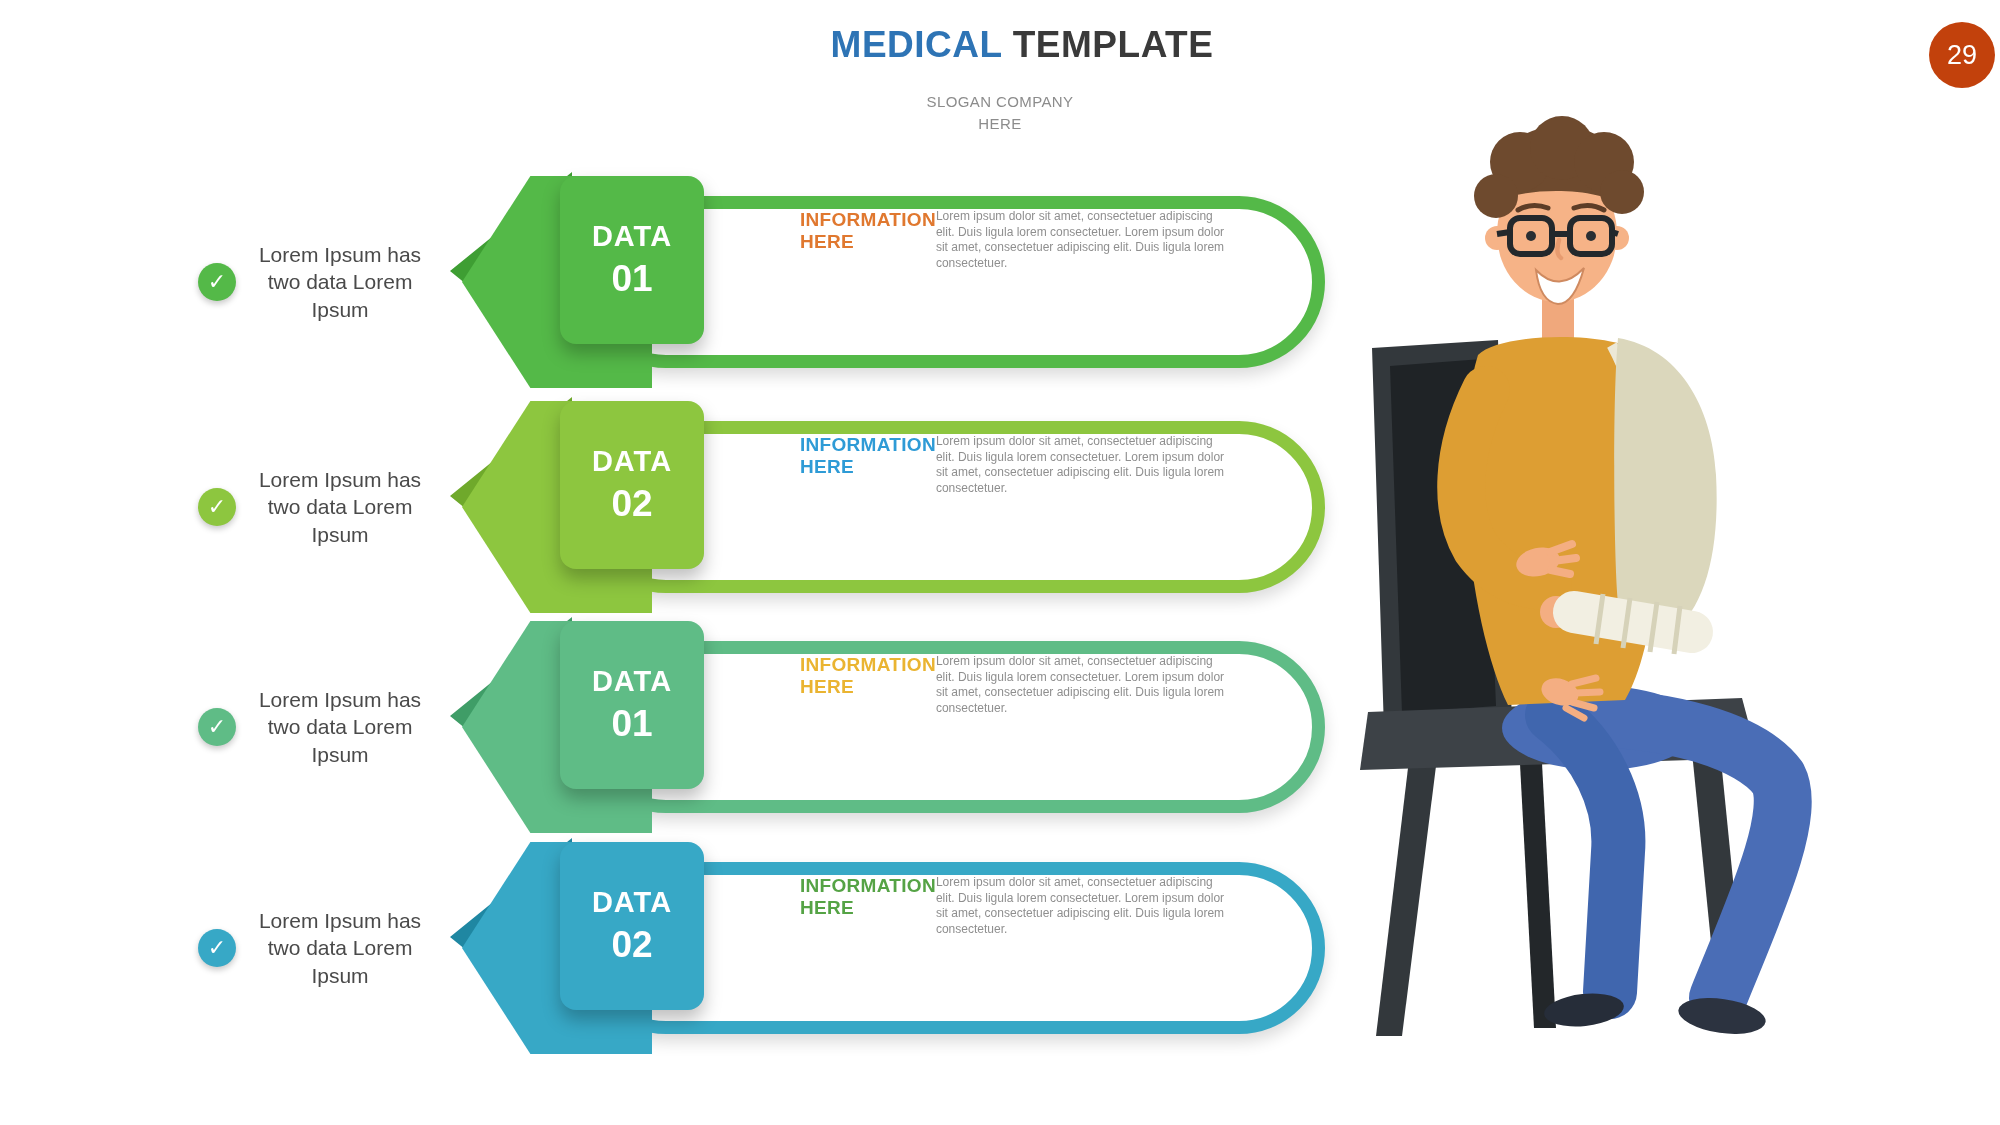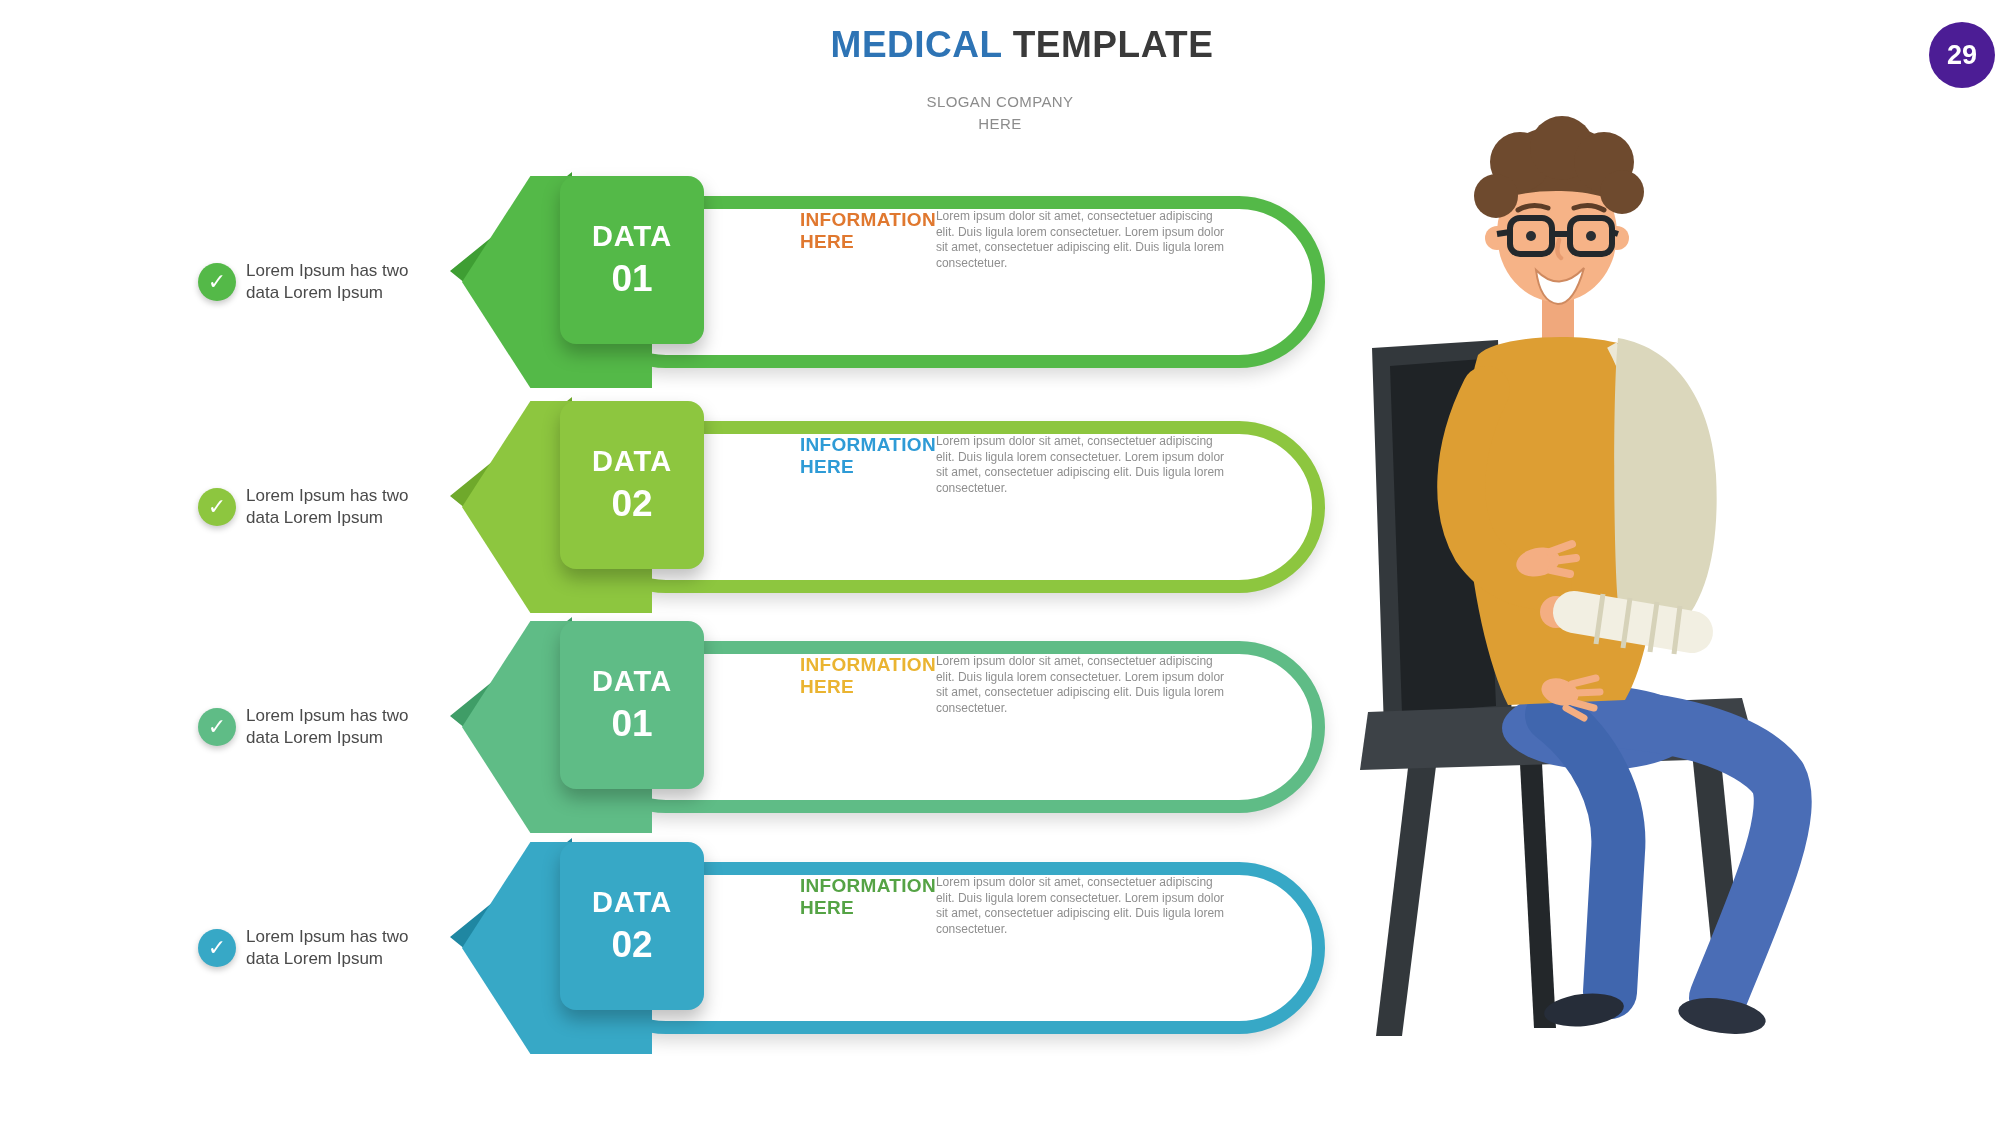--- a/index.html
+++ b/index.html
@@ -12,21 +12,21 @@
   .slogan { margin-top:25px; font-size:15px; color:#8c8c8c; letter-spacing:0.4px; line-height:1.45; }
   .page-badge { position:absolute; top:22px; right:5px; width:66px; height:66px; border-radius:50%;
                 display:flex; align-items:center; justify-content:center; color:#ffffff; font-size:27px; }
 
   
   .row { position:absolute; left:190px; width:1160px; height:220px; }
   .check { position:absolute; left:8px; top:50%; transform:translateY(-50%); width:38px; height:38px;
            border-radius:50%; background:var(--accent); color:#ffffff; display:flex; align-items:center;
            justify-content:center; font-size:22px; font-weight:bold; box-shadow:0 3px 6px rgba(0,0,0,.22); }
   .check-label { position:absolute; left:56px; top:50%; transform:translateY(-50%); width:188px;
-                 font-size:17px; color:#4a4a4a; line-height:1.3; }
+                 text-align:center; font-size:21px; color:#4a4a4a; line-height:1.3; }
   .arrow-group { position:absolute; left:260px; top:0; width:900px; height:220px; }
   .chevron-back { position:absolute; left:0; top:0; width:122px; height:198px; background:var(--accent-dark);
                   clip-path:polygon(100% 0,0 50%,100% 100%,100% 74%,38% 50%,100% 26%); z-index:0; }
   .arrow-main { position:absolute; left:12px; top:4px; width:190px; height:212px; background:var(--accent);
                 clip-path:polygon(36% 0,100% 0,100% 100%,36% 100%,0 50%); z-index:2; }
   .data-box { position:absolute; left:110px; top:4px; width:144px; height:168px; border-radius:16px;
               background:var(--accent); box-shadow:0 10px 18px rgba(0,0,0,.25); z-index:3;
               display:flex; flex-direction:column; align-items:center; justify-content:center; gap:5px; color:#ffffff; }
   .data-word { font-size:29px; font-weight:bold; letter-spacing:1px; }
   .data-number { font-size:37px; font-weight:bold; }
@@ -49,21 +49,21 @@
     <div class="title">
       <span style="color: rgb(46, 116, 181);">MEDICAL</span>
       <span style="color: rgb(58, 58, 58);">TEMPLATE</span>
     </div>
     <div class="slogan">
       <div>SLOGAN COMPANY</div>
       <div>HERE</div>
     </div>
   </div>
 
-  <div class="page-badge" style="background-color: #4c1d95; color: rgb(255, 255, 255); font-weight: bold;">29</div>
+  <div class="page-badge" style="background-color: #c2410c; color: rgb(255, 255, 255);">29</div>
 
   <div class="row" style="top: 172px; --accent: #54b948; --accent-dark: #3e9e33; --title-color: #e0782f;">
     <div class="check">
         <span>✓</span>
       </div>
     <div class="check-label">Lorem Ipsum has two data Lorem Ipsum</div>
     <div class="arrow-group">
       <div class="chevron-back"></div>
       <div class="arrow-main"></div>
       <div class="pill">

